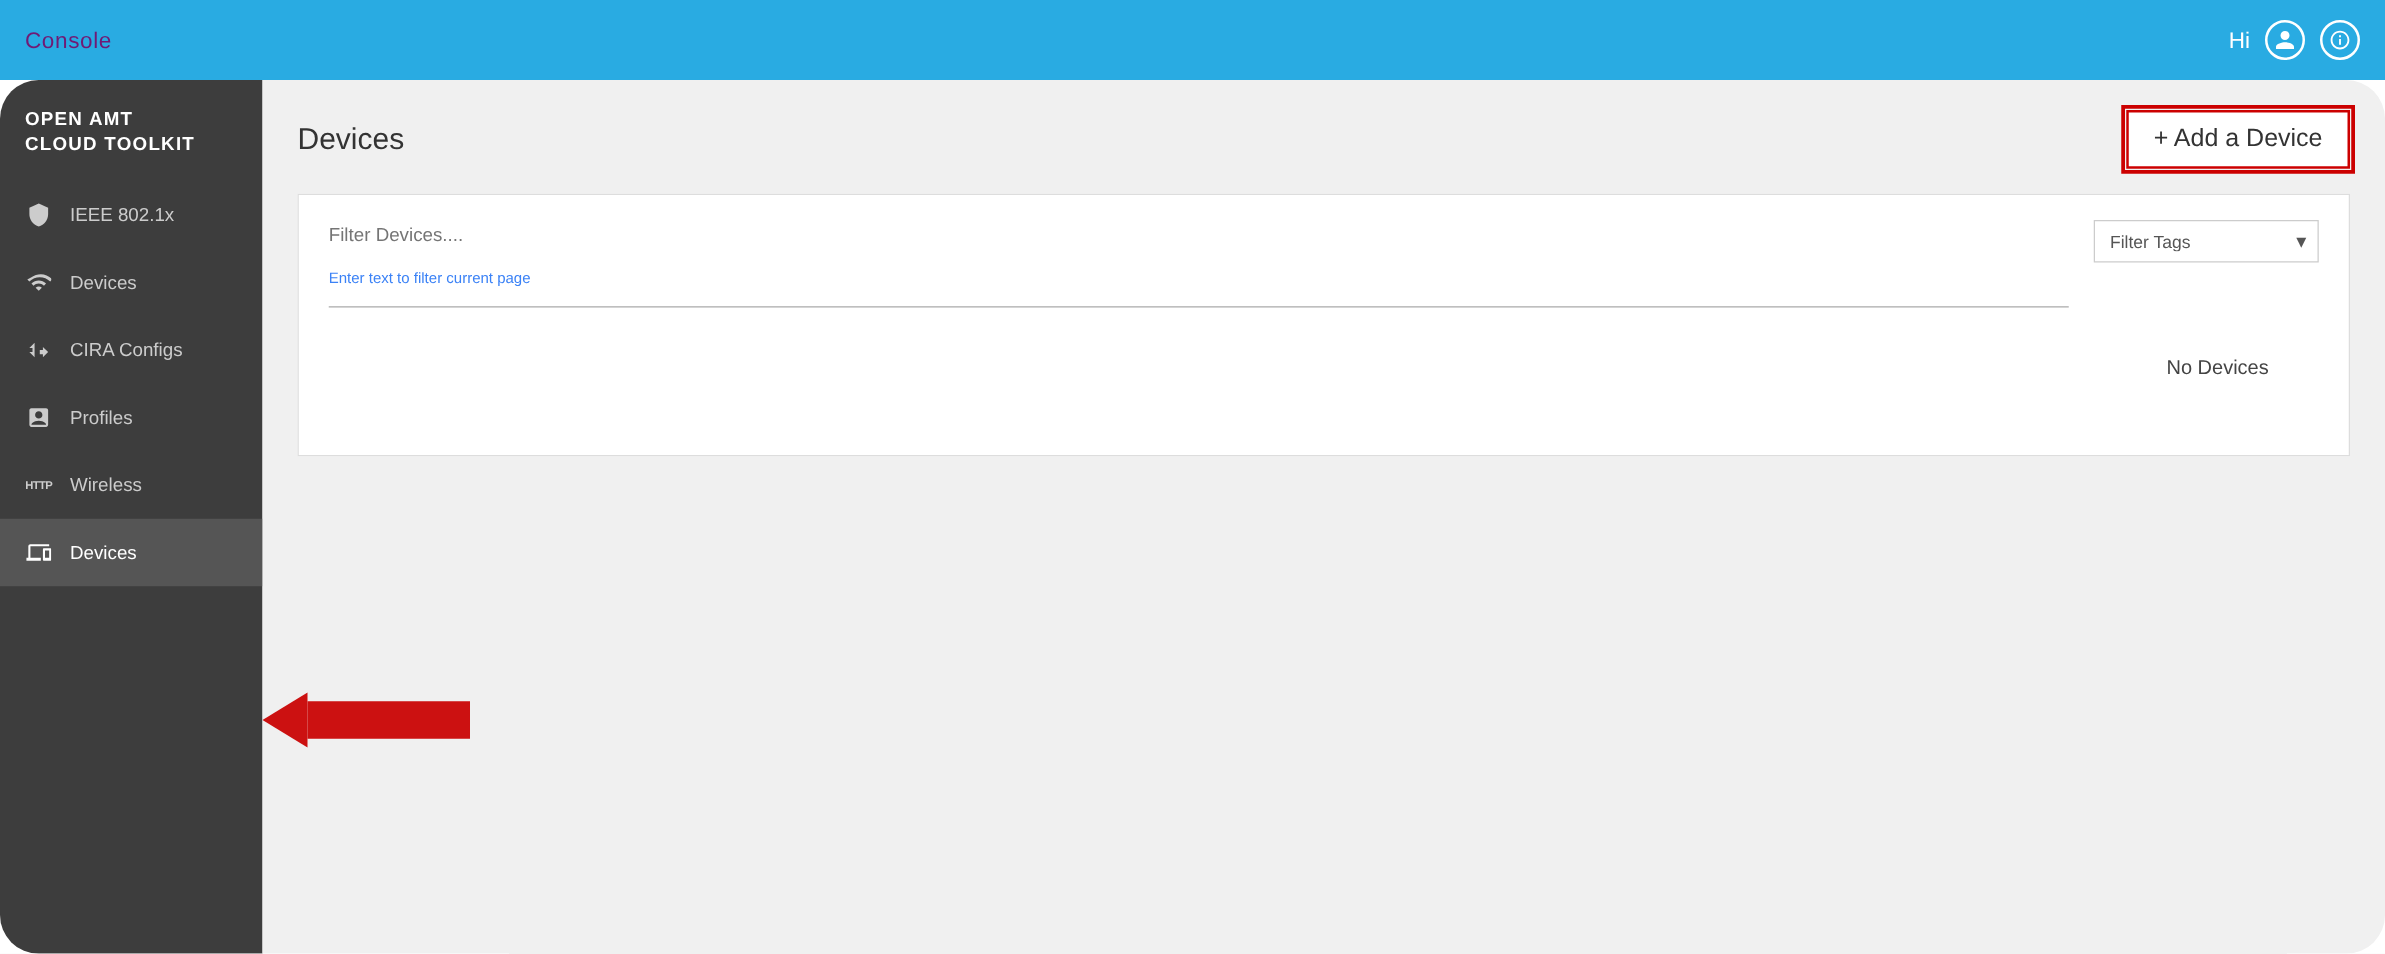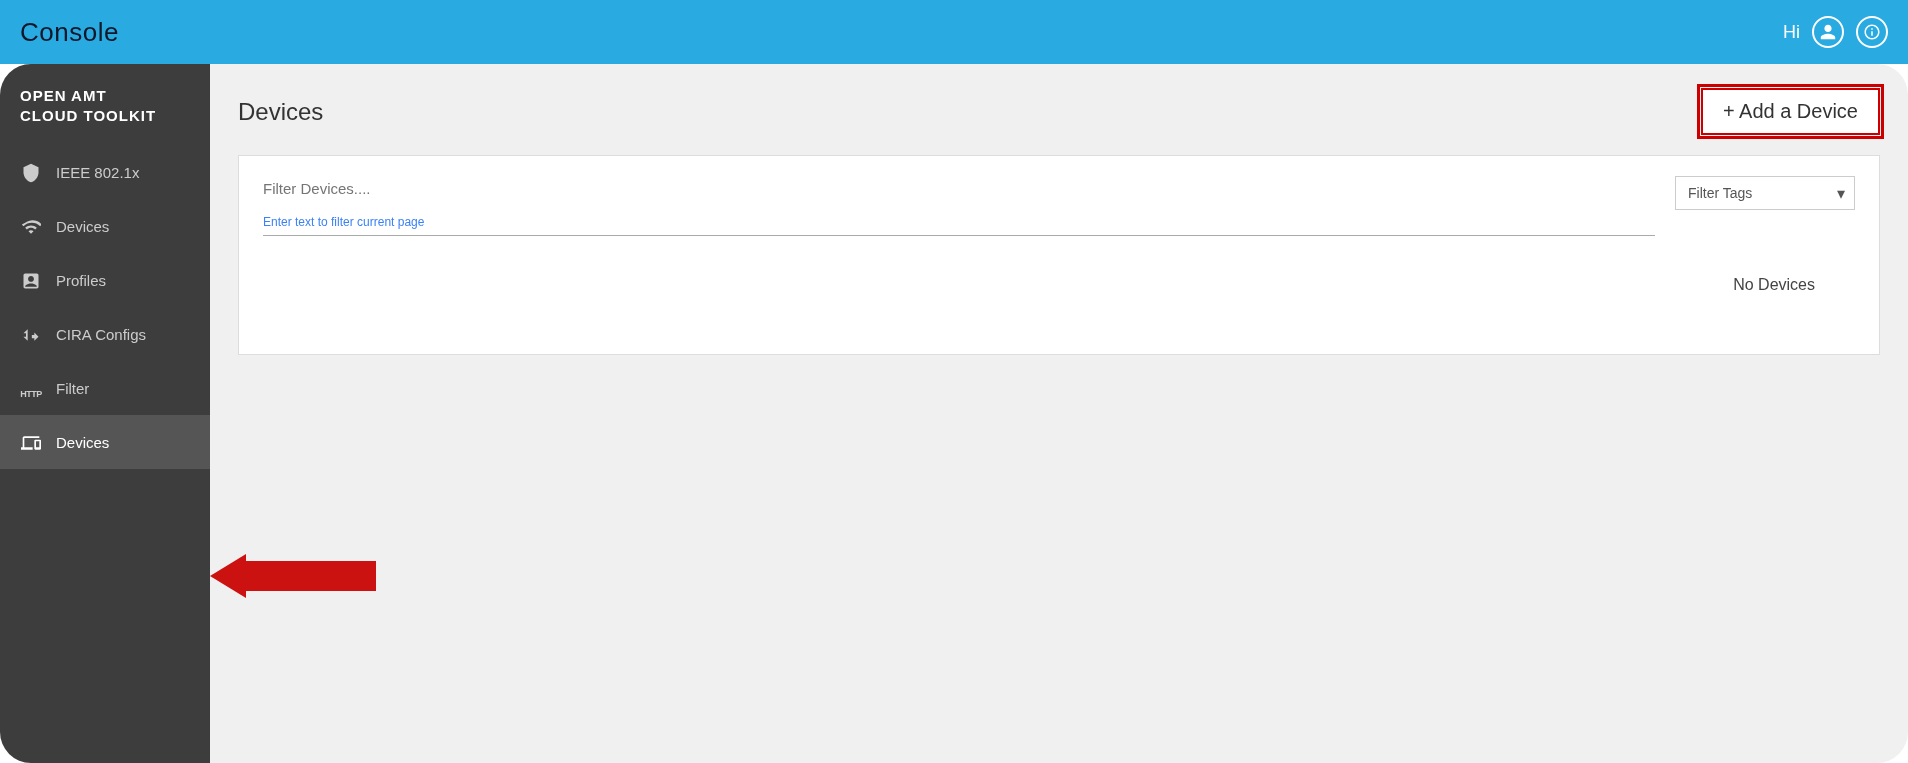--- a/index.html
+++ b/index.html
@@ -9,22 +9,22 @@
     .top-header {
       height: 64px;
       background-color: #29abe2;
       display: flex;
       align-items: center;
       justify-content: space-between;
       padding: 0 20px;
       flex-shrink: 0;
     }
     .top-header-title {
-      color: #0f172a;
-      font-size: 26px;
+      color: #701a75;
+      font-size: 18px;
       font-weight: 500;
       letter-spacing: 0.5px;
     }
     .top-header-right {
       display: flex;
       align-items: center;
       gap: 12px;
       color: white;
       font-size: 18px;
     }
@@ -77,21 +77,21 @@
       transition: background 0.15s;
     }
     .sidebar-item.active {
       background-color: #555555;
       color: white;
     }
     .sidebar-item-icon {
       width: 22px;
       height: 22px;
       display: flex;
-      align-items: flex-end;
+      align-items: center;
       justify-content: center;
       flex-shrink: 0;
     }
     .sidebar-item-label {
       font-size: 15px;
     }
 
     
     .content-area {
       flex: 1;
@@ -132,21 +132,21 @@
       padding: 20px 24px;
     }
     .filter-row {
       display: flex;
       align-items: flex-start;
       gap: 20px;
     }
     .filter-input-wrapper {
       flex: 1;
       border-bottom: 1px solid #aaa;
-      padding-bottom: 6px;
+      padding-bottom: 16px;
     }
     .filter-input {
       width: 100%;
       border: none;
       outline: none;
       font-size: 15px;
       color: #aaa;
       background: transparent;
       padding: 4px 0;
     }
@@ -233,40 +233,40 @@
         <svg width="20" height="20" viewBox="0 0 24 24" fill="#cccccc">
           <path d="M1 9l2 2c5.52-5.52 14.48-5.52 20 0l2-2C19.09 2.71 10.91 2.71 5 7L1 9zm8 8l3 3 3-3c-1.65-1.66-4.34-1.66-6 0zm-4-4l2 2c2.76-2.76 7.24-2.76 10 0l2-2C15.14 9.14 8.87 9.14 5 13z"></path>
         </svg>
       </div>
       <span class="sidebar-item-label">Devices</span>
     </div>
 
     <div class="sidebar-item">
       <div class="sidebar-item-icon">
         <svg width="20" height="20" viewBox="0 0 24 24" fill="#cccccc">
+          <path d="M8 5v14l-5-5h3V10H3l5-5zm8 14l5-5-5-5v3h-3v4h3v3z"></path>
+        </svg>
+      </div>
+      <span class="sidebar-item-label">CIRA Configs</span>
+    </div>
+
+    <div class="sidebar-item">
+      <div class="sidebar-item-icon">
+        <svg width="20" height="20" viewBox="0 0 24 24" fill="#cccccc">
           <path d="M19 3H5c-1.1 0-2 .9-2 2v14c0 1.1.9 2 2 2h14c1.1 0 2-.9 2-2V5c0-1.1-.9-2-2-2zm-7 3c1.93 0 3.5 1.57 3.5 3.5S13.93 13 12 13s-3.5-1.57-3.5-3.5S10.07 6 12 6zm7 13H5v-.23c0-.62.28-1.2.76-1.58C7.47 15.82 9.64 15 12 15s4.53.82 6.24 2.19c.48.38.76.97.76 1.58V19z"></path>
         </svg>
       </div>
       <span class="sidebar-item-label">Profiles</span>
     </div>
 
     <div class="sidebar-item">
       <div class="sidebar-item-icon">
-        <svg width="20" height="20" viewBox="0 0 24 24" fill="#cccccc">
-          <path d="M8 5v14l-5-5h3V10H3l5-5zm8 14l5-5-5-5v3h-3v4h3v3z"></path>
-        </svg>
-      </div>
-      <span class="sidebar-item-label">CIRA Configs</span>
-    </div>
-
-    <div class="sidebar-item">
-      <div class="sidebar-item-icon">
         <span style="font-size:9px; color:#ccc; font-weight:bold; letter-spacing:-0.5px;">HTTP</span>
       </div>
-      <span class="sidebar-item-label">Filter</span>
+      <span class="sidebar-item-label">Wireless</span>
     </div>
 
     <div class="sidebar-item active">
       <div class="sidebar-item-icon">
         <svg width="20" height="20" viewBox="0 0 24 24" fill="white">
           <path d="M4 6h18V4H4c-1.1 0-2 .9-2 2v11H0v3h14v-3H4V6zm19 2h-6c-.55 0-1 .45-1 1v10c0 .55.45 1 1 1h6c.55 0 1-.45 1-1V9c0-.55-.45-1-1-1zm-1 9h-4v-7h4v7z"></path>
         </svg>
       </div>
       <span class="sidebar-item-label">Devices</span>
     </div>

